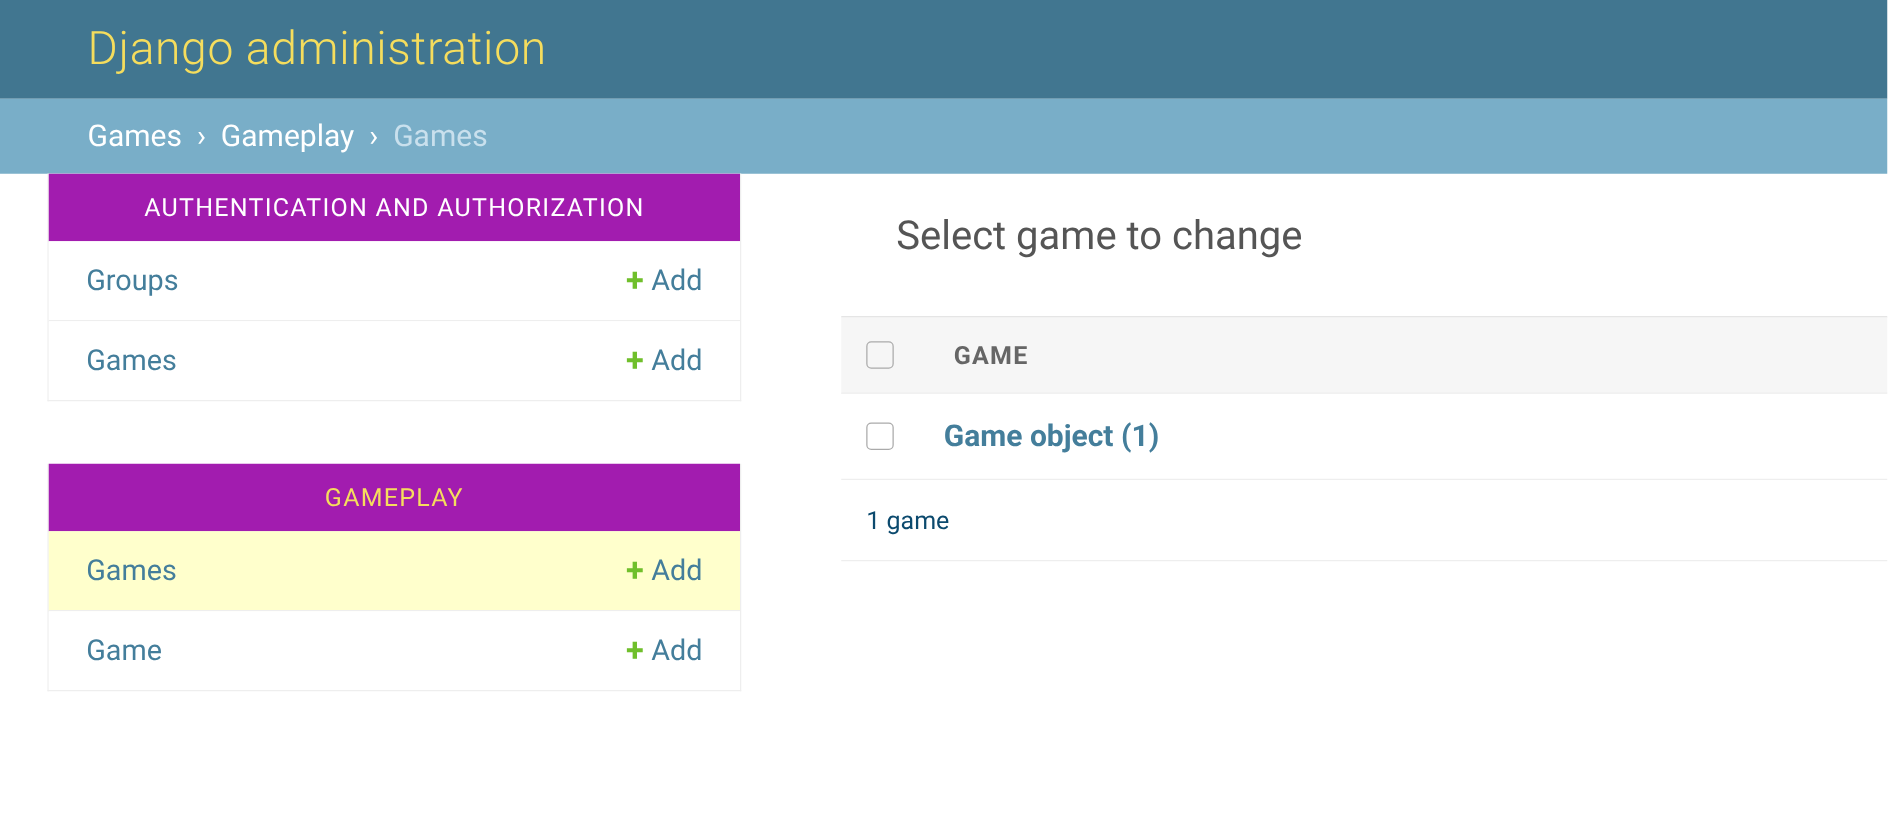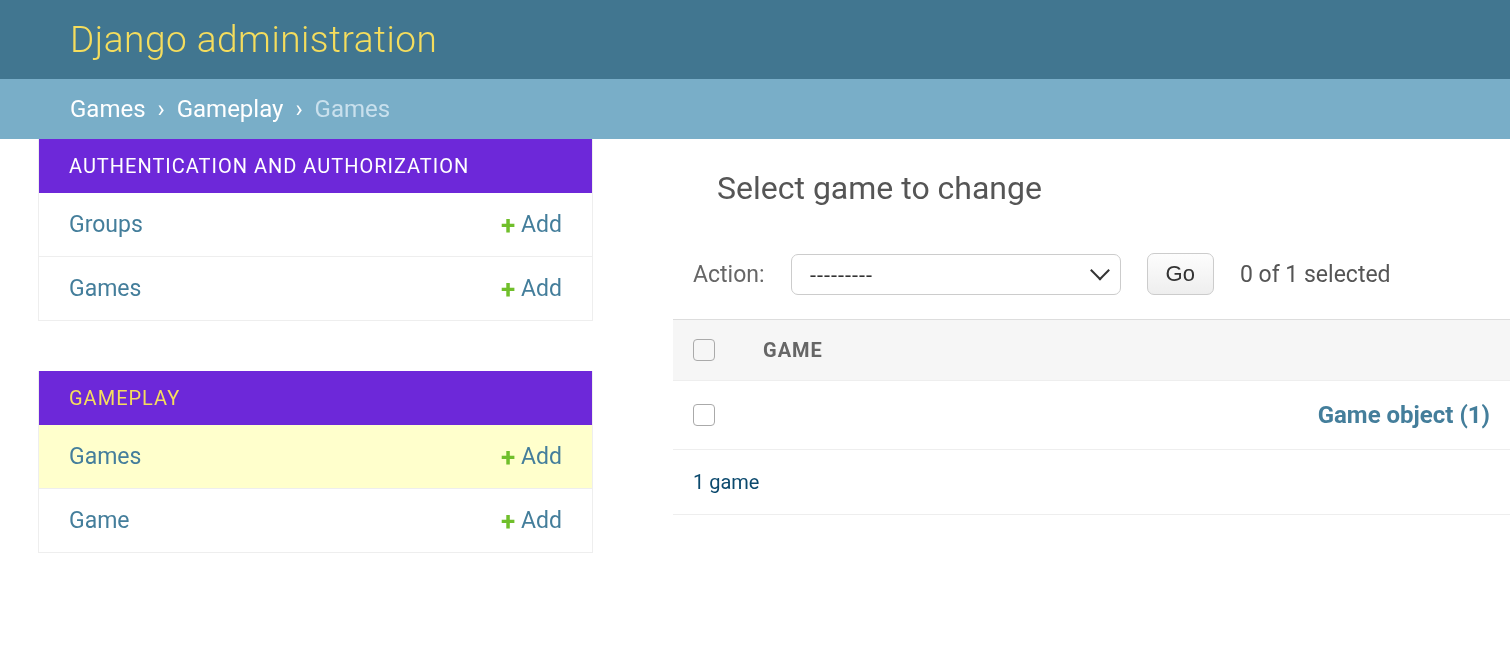--- a/index.html
+++ b/index.html
@@ -44,27 +44,28 @@
       margin-left: 38px;
       padding: 0;
       background: #fff;
     }
     .module {
       margin-bottom: 50px;
       border: 1px solid #eee;
       border-top: none;
     }
     .module-caption {
-      background: #6d28d9;
+      background: #a21caf;
       color: #fff;
       text-transform: uppercase;
       letter-spacing: 1px;
       padding: 15px 30px;
       font-size: 20px;
       font-weight: 400;
+      text-align: center;
     }
     .module-caption.active-section {
       color: #f5dd5d;
     }
     .module-row {
       display: flex;
       justify-content: space-between;
       align-items: center;
       padding: 18px 30px;
       border-bottom: 1px solid #eee;
@@ -171,21 +172,20 @@
       font-weight: 700;
       letter-spacing: 1px;
       color: #666;
     }
     .tbody-row {
       display: flex;
       align-items: center;
       gap: 40px;
       padding: 20px 20px;
       border-bottom: 1px solid #eee;
-      justify-content: space-between;
     }
     .tbody-row a {
       color: #447e9b;
       font-weight: 700;
       text-decoration: none;
       font-size: 24px;
     }
     input[type="checkbox"] {
       width: 22px;
       height: 22px;
@@ -254,30 +254,20 @@
           <span>Add</span>
         </a>
       </div>
     </div>
 
   </div>
 
   <div class="content">
     <h1>Select game to change</h1>
 
-    <div class="actions">
-      <label>Action:</label>
-      <span class="select-wrap">
-        <select>
-          <option>---------</option>
-        </select>
-      </span>
-      <button>Go</button>
-      <span class="action-counter">0 of 1 selected</span>
-    </div>
 
     <div class="results">
       <div class="thead-row">
         <input type="checkbox" style="">
         <span class="col-header">GAME</span>
       </div>
       <div class="tbody-row">
         <input type="checkbox" style="">
         <a href="#">Game object (1)</a>
       </div>

